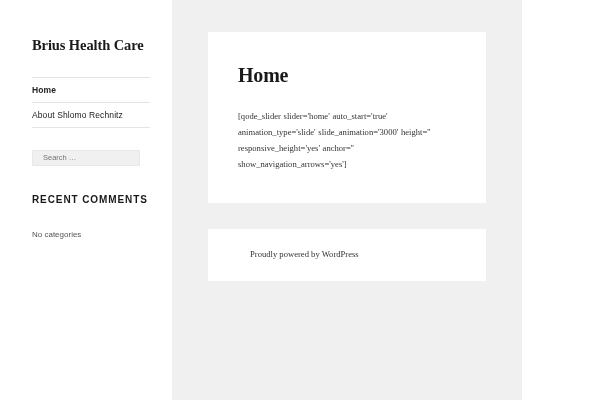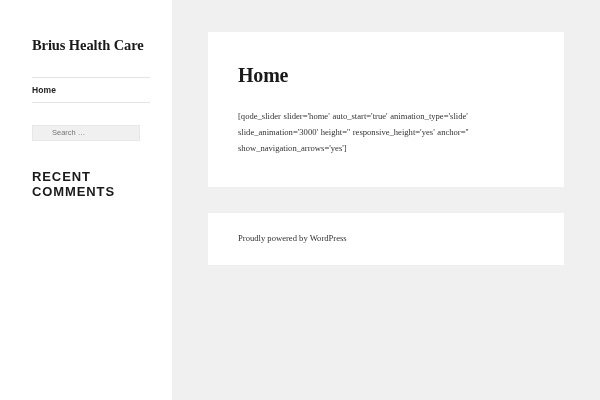--- a/index.html
+++ b/index.html
@@ -10,21 +10,21 @@
     height: 400px;
     overflow: hidden;
   }
   body {
     background: #ffffff;
     font-family: "Liberation Sans", sans-serif;
     color: #333;
   }
   .page {
     position: relative;
-    width: 600px;
+    width: 522px;
     height: 400px;
     display: flex;
   }
   
   .sidebar {
     width: 172px;
     min-width: 172px;
     background: #ffffff;
     padding: 28px 22px 0 32px;
   }
@@ -61,28 +61,28 @@
     margin: 10px 0 28px 0;
   }
   .search-input {
     width: 108px;
     height: 16px;
     background: #f0f0f0;
     border: 1px solid #e8e8e8;
     font-family: "Liberation Sans", sans-serif;
     font-size: 7.5px;
     color: #888;
-    padding: 0 19px;
+    padding: 0 10px;
     outline: none;
   }
   .widget {
     margin-bottom: 24px;
   }
   .widget-title {
-    font-size: 13px;
+    font-size: 10px;
     font-weight: bold;
     letter-spacing: 0.9px;
     text-transform: uppercase;
     color: #1a1a1a;
     margin: 0 0 8px 0;
   }
   .widget-body {
     font-size: 8px;
     color: #555;
     line-height: 1.5;
@@ -108,21 +108,21 @@
   .entry-content {
     font-family: "Liberation Serif", serif;
     font-size: 8.6px;
     line-height: 1.85;
     color: #333;
     word-spacing: 0.5px;
   }
   .footer-card {
     background: #ffffff;
     margin-top: 26px;
-    padding: 20px 30px 22px 30px;
+    padding: 20px 30px 22px 42px;
   }
   .footer-text {
     font-family: "Liberation Serif", serif;
     font-size: 8.6px;
     color: #333;
   }
   .footer-text a {
     color: #333;
     text-decoration: none;
   }
@@ -133,33 +133,37 @@
 <div class="page">
 
   <aside class="sidebar">
 
     <h1 class="site-title">Brius Health Care</h1>
 
     <ul class="nav-list">
       <li class="current">
         <a href="#">Home</a>
       </li>
+      <li>
+        <a href="#">About Shlomo Rechnitz</a>
+      </li>
     </ul>
 
     <div class="search-wrap">
       <input class="search-input" type="text" placeholder="Search …" style="">
     </div>
 
     <div class="widget">
       <h2 class="widget-title">Recent Comments</h2>
       <div class="widget-body"></div>
     </div>
 
 
     <div class="widget">
+      <div class="widget-body">No categories</div>
     </div>
 
 
   </aside>
 
   <main class="main">
 
     <article class="card">
       <h1 class="entry-title">Home</h1>
       <div class="entry-content">[qode_slider slider='home' auto_start='true' animation_type='slide' slide_animation='3000' height='' responsive_height='yes' anchor='' show_navigation_arrows='yes']</div>

